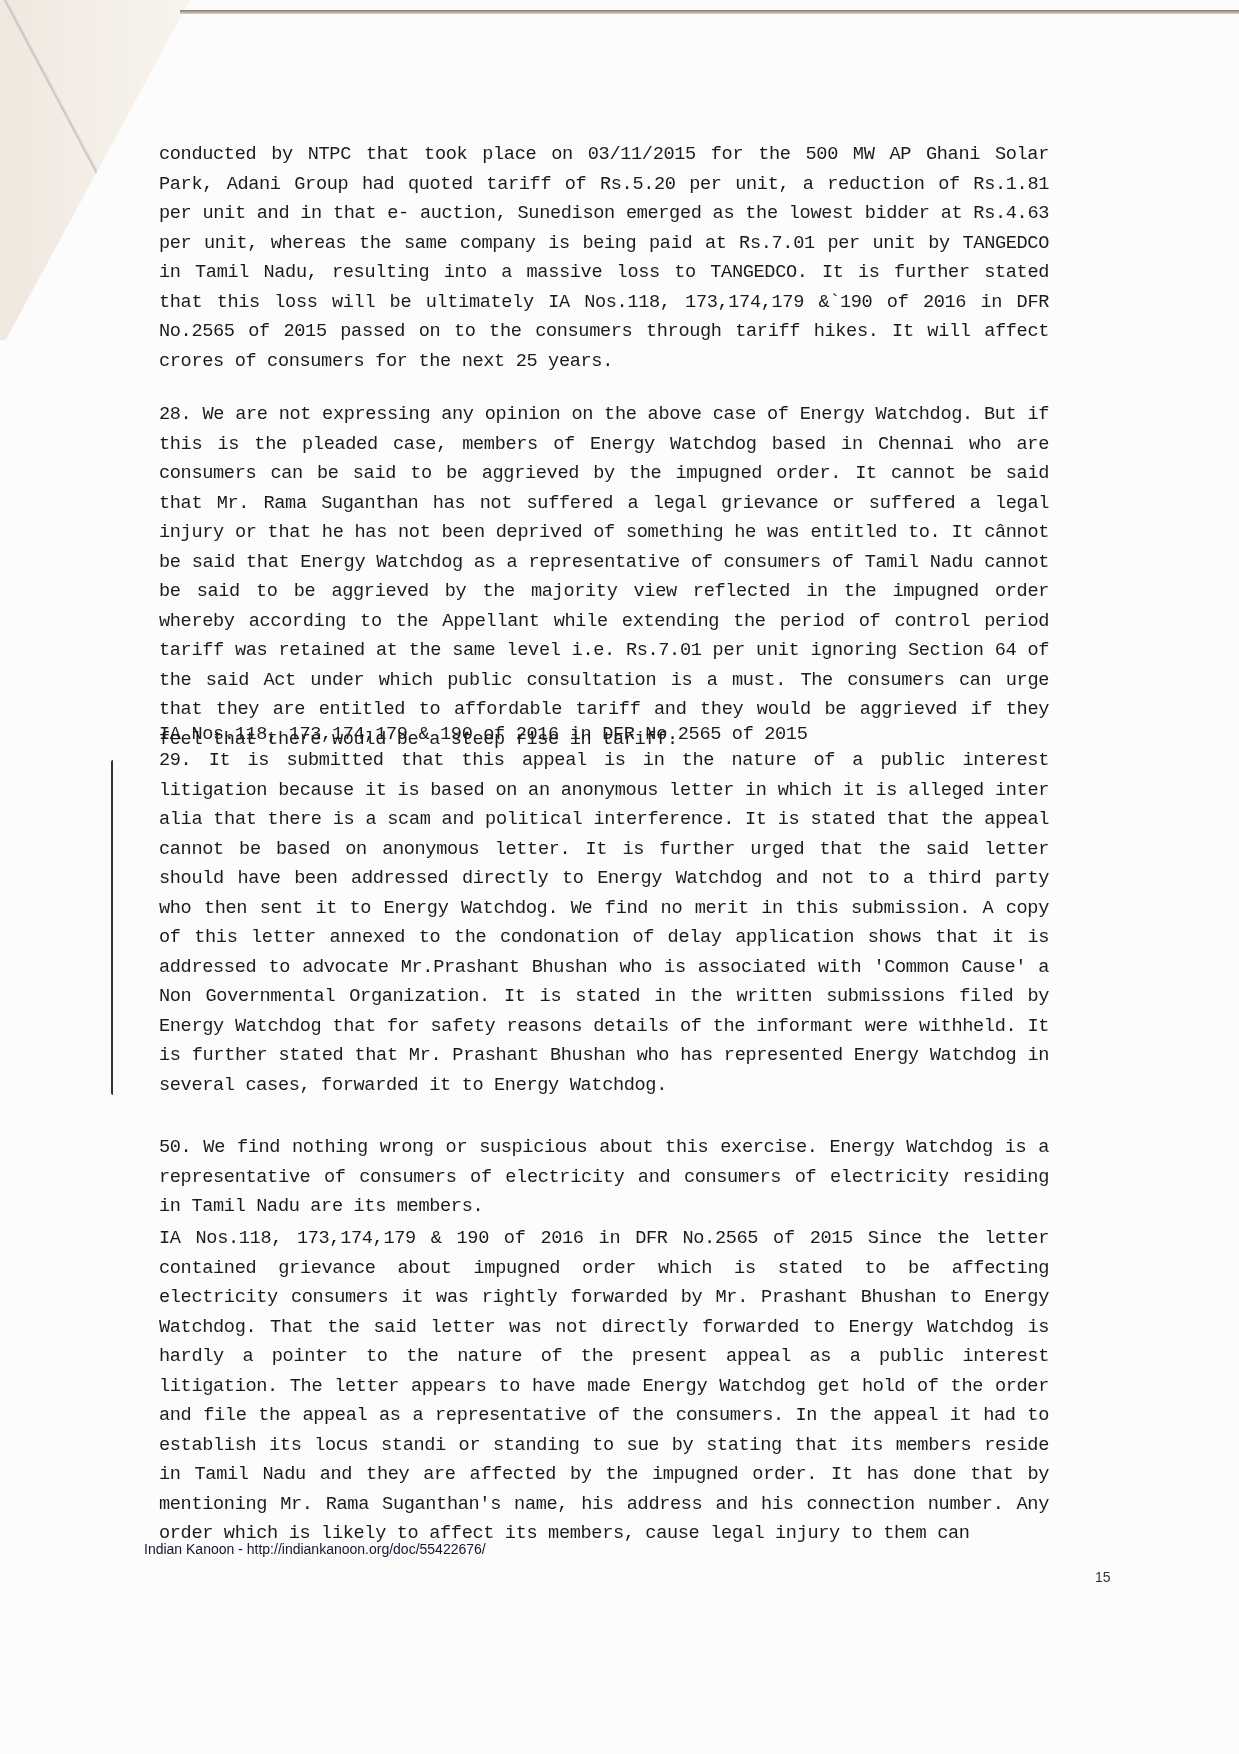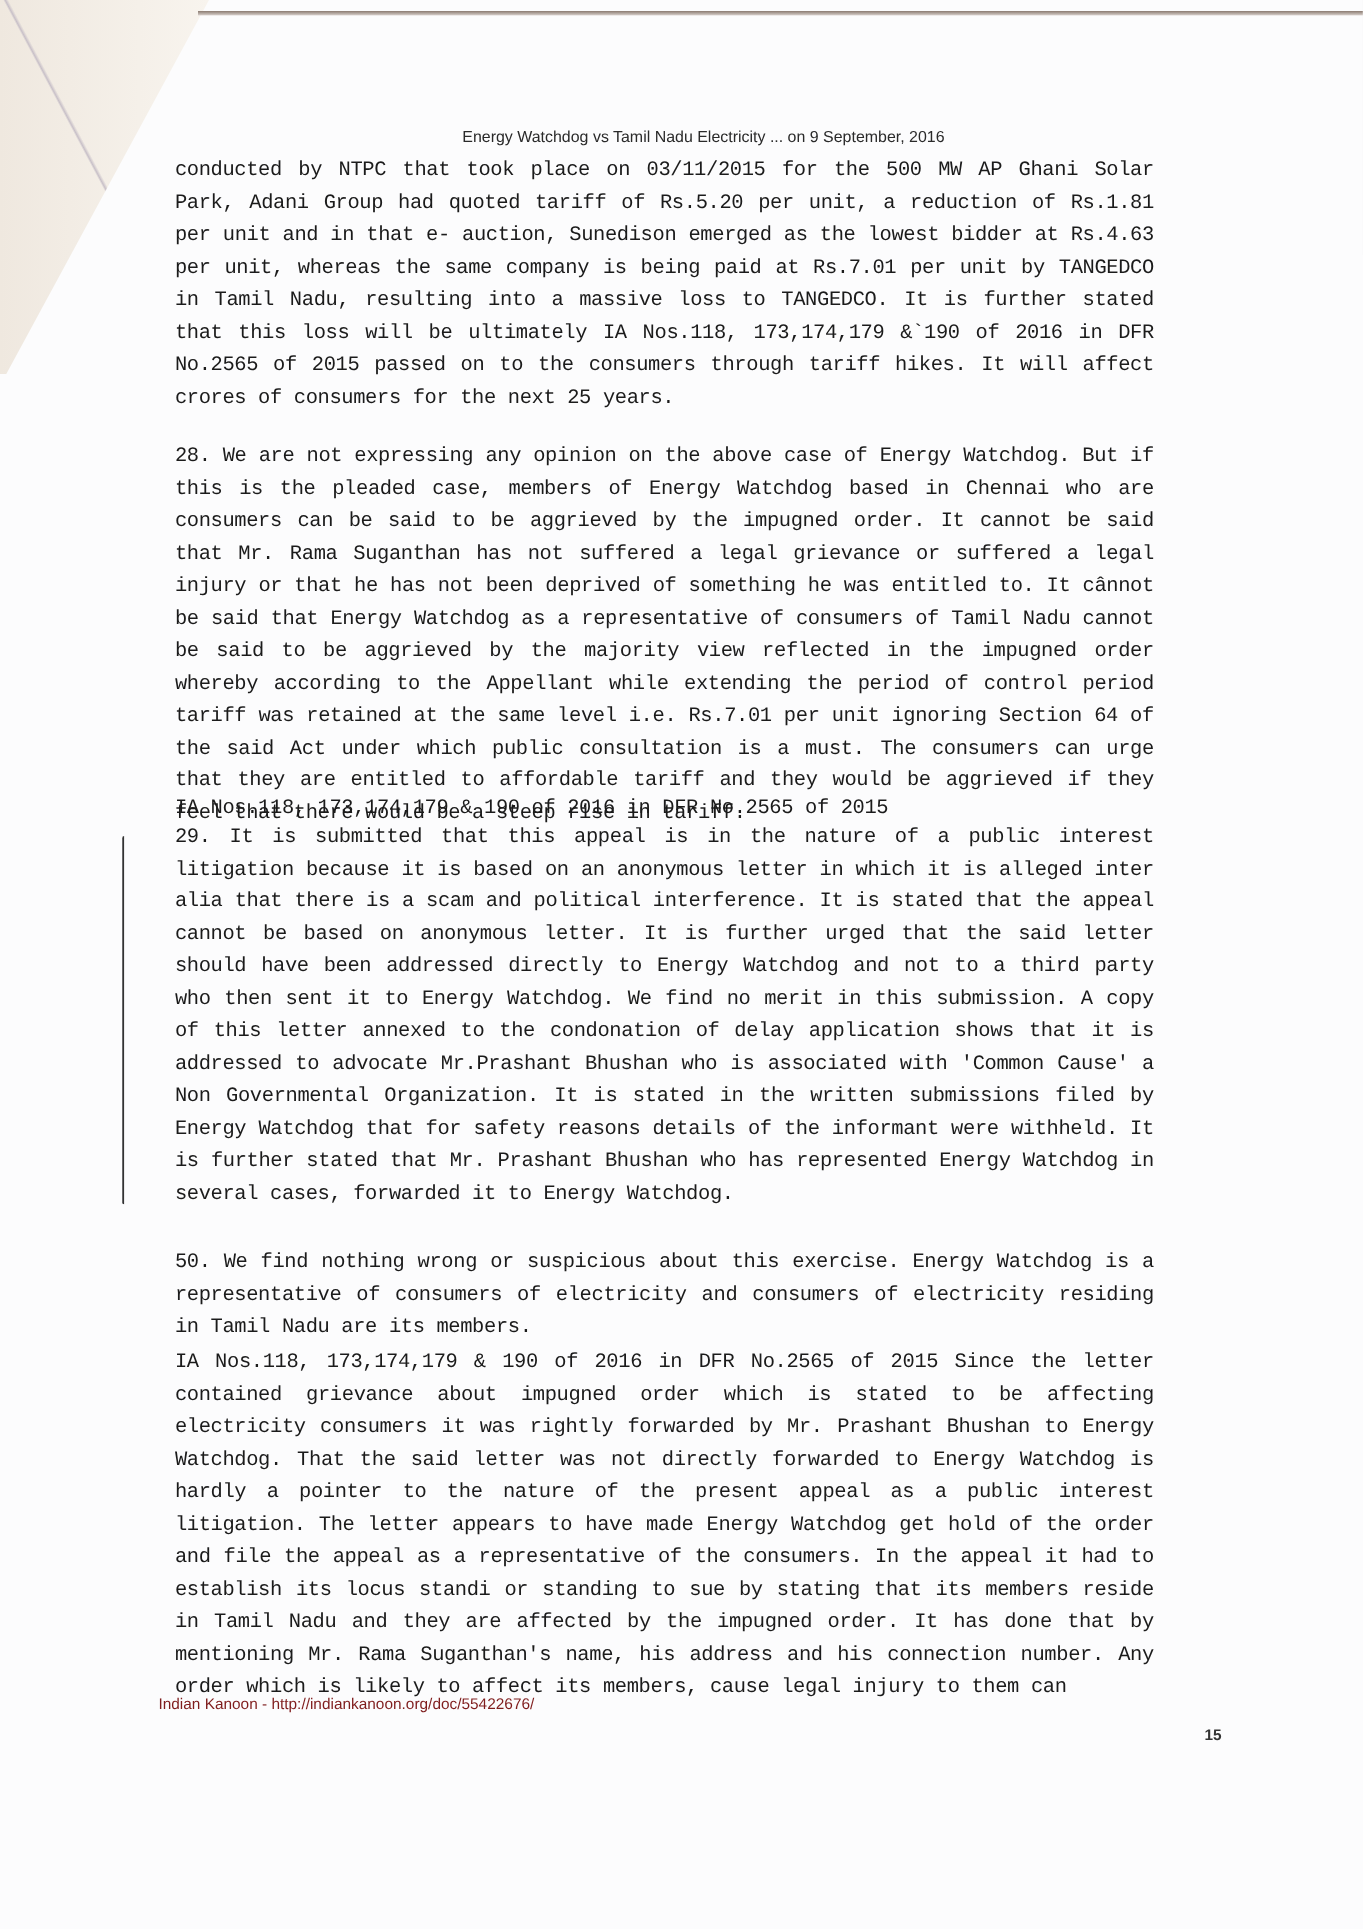--- a/index.html
+++ b/index.html
@@ -46,36 +46,35 @@
     .p29 { top: 746px; }
     .p30 { top: 1133px; }
     .p31 { top: 1224px; }
     .margin-mark {
       position: absolute; left: 111px; top: 760px; width: 3px; height: 335px;
       border-left: 2px solid #333;
       border-radius: 2px;
     }
     .footer-left {
       position: absolute; left: 144px; top: 1541px;
-      font-family: "Liberation Sans", sans-serif; font-size: 14px; color: #7f1d1d;
+      font-family: "Liberation Sans", sans-serif; font-size: 14px; color: #0f172a;
     }
     .footer-right {
       position: absolute; left: 1095px; top: 1569px;
-      font-family: "Liberation Sans", sans-serif; font-size: 14px; color: #333; font-weight: bold;
+      font-family: "Liberation Sans", sans-serif; font-size: 14px; color: #333;
     }
   </style>
 </head>
 <body>
 
 <div class="page">
   <div class="fold"></div>
   <div class="fold-line"></div>
   <div class="top-edge"></div>
 
-  <div class="header">Energy Watchdog vs Tamil Nadu Electricity ... on 9 September, 2016</div>
 
   <div class="body-text p1">
     <p>conducted by NTPC that took place on 03/11/2015 for the 500 MW AP Ghani Solar Park, Adani Group had quoted tariff of Rs.5.20 per unit, a reduction of Rs.1.81 per unit and in that e- auction, Sunedison emerged as the lowest bidder at Rs.4.63 per unit, whereas the same company is being paid at Rs.7.01 per unit by TANGEDCO in Tamil Nadu, resulting into a massive loss to TANGEDCO. It is further stated that this loss will be ultimately IA Nos.118, 173,174,179 &amp;`190 of 2016 in DFR No.2565 of 2015 passed on to the consumers through tariff hikes. It will affect crores of consumers for the next 25 years.</p>
   </div>
 
   <div class="body-text p28">
     <p>28. We are not expressing any opinion on the above case of Energy Watchdog. But if this is the pleaded case, members of Energy Watchdog based in Chennai who are consumers can be said to be aggrieved by the impugned order. It cannot be said that Mr. Rama Suganthan has not suffered a legal grievance or suffered a legal injury or that he has not been deprived of something he was entitled to. It cânnot be said that Energy Watchdog as a representative of consumers of Tamil Nadu cannot be said to be aggrieved by the majority view reflected in the impugned order whereby according to the Appellant while extending the period of control period tariff was retained at the same level i.e. Rs.7.01 per unit ignoring Section 64 of the said Act under which public consultation is a must. The consumers can urge that they are entitled to affordable tariff and they would be aggrieved if they feel that there would be a steep rise in tariff.</p>
   </div>
 
   <div class="body-text h1">

